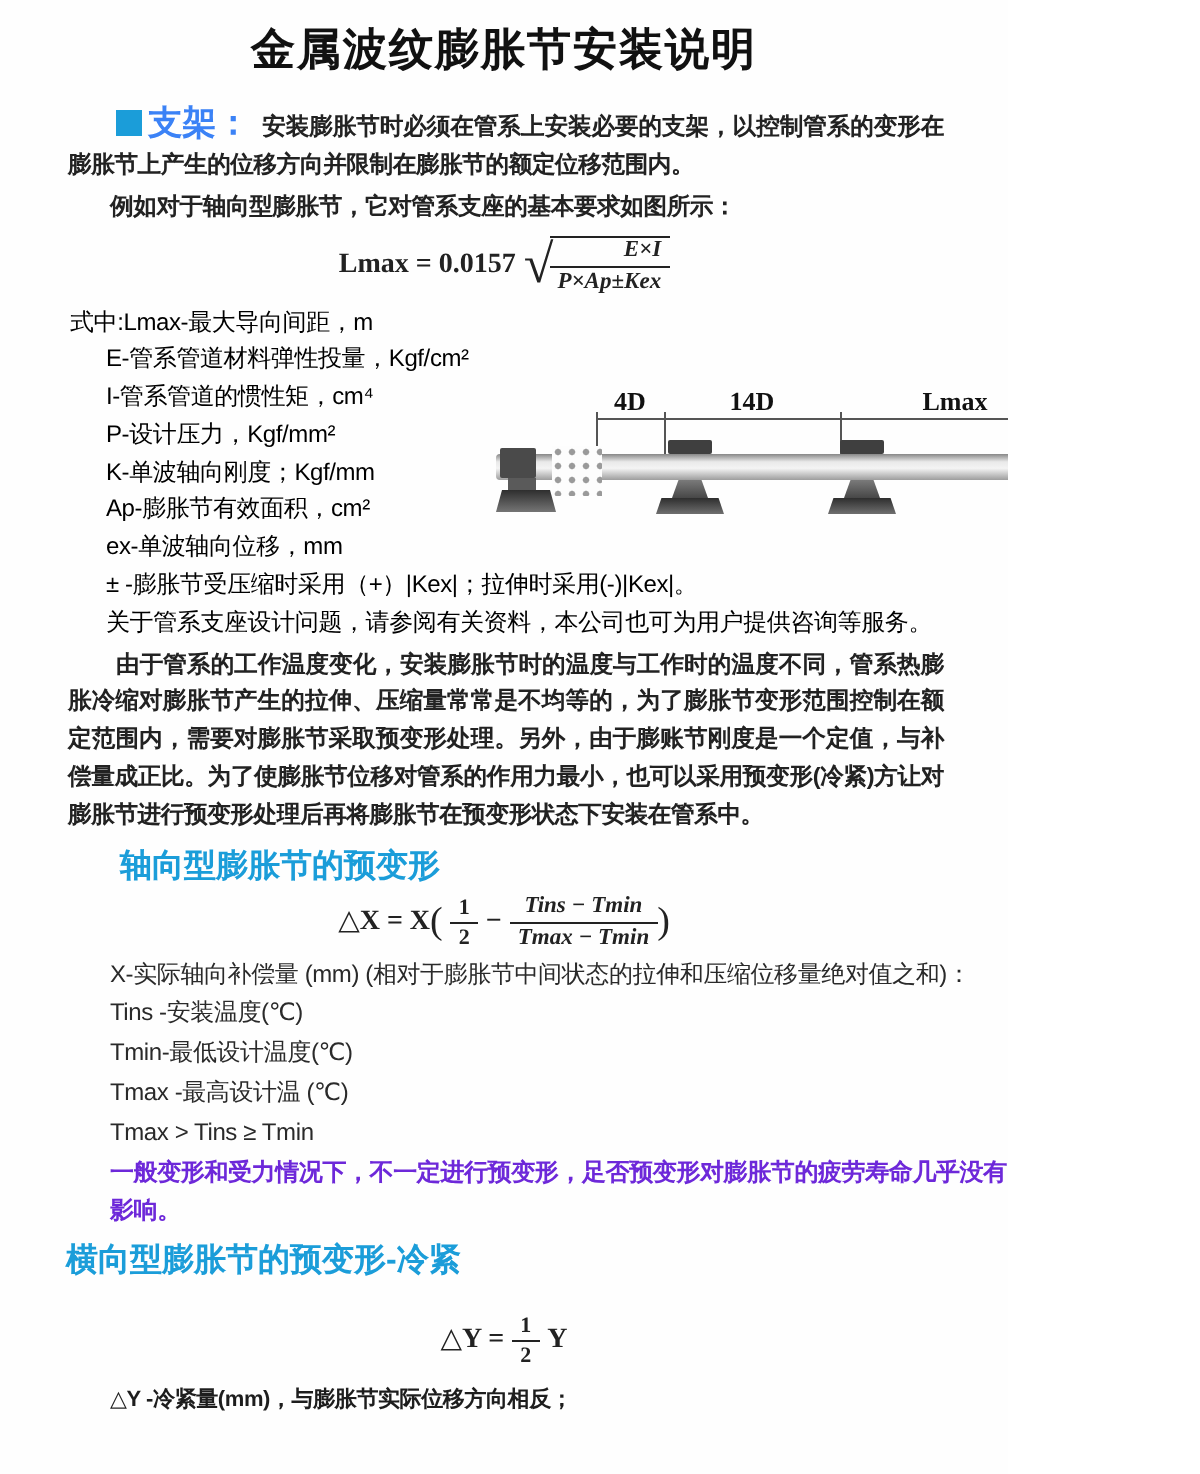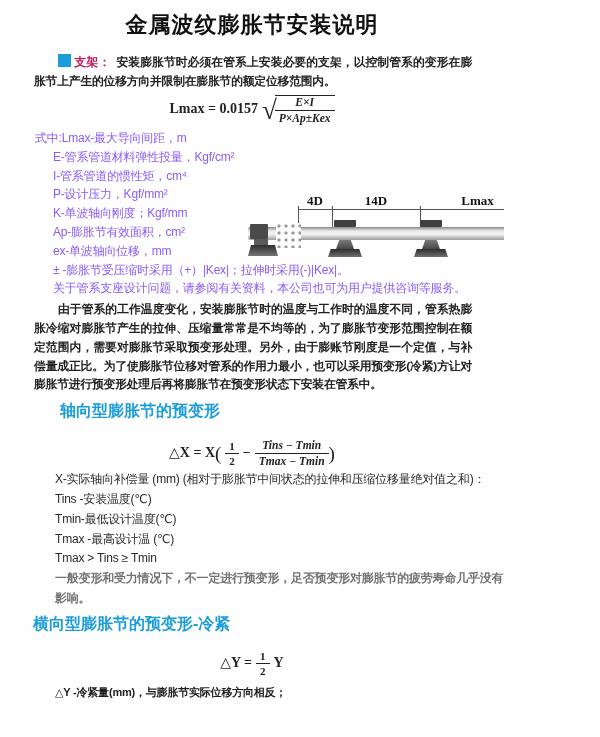--- a/index.html
+++ b/index.html
@@ -10,58 +10,58 @@
   }
   
   .title{
     margin:0;padding-top:11px;text-align:center;
     font-size:22px;font-weight:bold;line-height:28px;letter-spacing:1px;color:#111;
   }
   .marker{
     display:inline-block;width:13px;height:13px;background:#1b9dd9;
     margin-right:3px;vertical-align:-1px;
   }
-  .sec-inline{font-size:12px;font-weight:bold;color:#be185d;margin-right:6px;}
+  .sec-inline{font-size:17px;font-weight:bold;color:#3b82f6;margin-right:6px;}
   .sec{margin:9px 0 0 33px;font-size:17px;font-weight:bold;color:#1b9dd9;line-height:21px;}
   .sub{margin:7px 0 0 60px;font-size:16px;font-weight:bold;color:#1b9dd9;line-height:19px;}
   .sub2{margin:4px 0 16px 33px;font-size:16px;font-weight:bold;color:#1b9dd9;line-height:21px;}
   
   .para{
     margin:0 32px 0 34px;font-size:11.8px;line-height:18.5px;
     font-weight:bold;text-align:justify;letter-spacing:-0.2px;color:#222;
   }
   .p1{margin-top:14px;text-indent:24px;}
   .p2{margin-top:3px;text-indent:21px;}
   .p-pre{margin-top:2px;text-indent:24px;line-height:18.8px;}
   .p-sz{margin-top:2px;text-indent:24px;line-height:19px;}
   .p-last{margin:8px 0 0 55px;font-size:11px;font-weight:bold;letter-spacing:-0.2px;}
   
-  .defs{list-style:none;margin:4px 0 0 35px;padding:0;font-size:12px;line-height:18.8px;color:#8b5cf6;}
+  .defs{list-style:none;margin:4px 0 0 35px;padding:0;font-size:12px;line-height:18.8px;color:#000000;}
   .defs li{padding-left:18px;letter-spacing:-0.2px;}
   .defs li.first{padding-left:0;}
   .items{list-style:none;margin:0 0 0 55px;padding:0;font-size:12px;line-height:19.8px;color:#2a2a2a;}
   .items li{letter-spacing:-0.2px;}
-  .items li.strong{font-weight:bold;color:#737373;}
+  .items li.strong{font-weight:bold;color:#6d28d9;}
   
   .formula{
     text-align:center;font-family:"Liberation Serif","DejaVu Serif",serif;
     font-weight:bold;font-size:14px;color:#222;
   }
   .f1{margin:5px 0 3px;}
-  .f2{margin:19px 0 2px;}
+  .f2{margin:4px 0 2px;}
   .f3{margin:4px 0 2px;}
   .frac{
     display:inline-flex;flex-direction:column;vertical-align:middle;
     text-align:center;font-size:11.5px;line-height:13px;font-style:italic;
   }
   .frac .num{border-bottom:1px solid #222;padding:0 4px 1px;}
   .frac .den{padding:1px 4px 0;}
   .frac.plain{font-style:normal;font-size:11px;line-height:12px;}
   .rad{font-size:27px;font-weight:normal;vertical-align:middle;line-height:27px;margin:0 -2px 0 4px;}
-  .radicand{border-top:1.5px solid #222;}
+  .radicand{border-top:1.5px solid #222;text-align:right;}
   .paren{font-size:19px;vertical-align:middle;font-weight:normal;}
   .fsp{display:inline-block;width:4px;}
   
   .diagram{position:absolute;left:248px;top:192px;width:340px;height:72px;}
   .dlabel{
     position:absolute;top:1px;text-align:center;
     font-family:"Liberation Serif","DejaVu Serif",serif;font-weight:bold;font-size:13px;color:#111;
   }
   .dl1{left:50px;width:34px;}
   .dl2{left:84px;width:88px;}
@@ -97,20 +97,21 @@
 </head>
 <body>
 
 <div class="page">
 
   <h1 class="title">金属波纹膨胀节安装说明</h1>
 
   <p class="para p1">
     <span class="sec-inline"><span class="marker"></span><span>支架：</span></span><span>安装膨胀节时必须在管系上安装必要的支架，以控制管系的变形在膨胀节上产生的位移方向并限制在膨胀节的额定位移范围内。</span>
   </p>
+  <p class="para p2">例如对于轴向型膨胀节，它对管系支座的基本要求如图所示：</p>
 
   <div class="formula f1">
     <span>Lmax = 0.0157</span><span class="rad">√</span><span class="frac radicand">
         <span class="num">E×I</span>
         <span class="den">P×Ap±Kex</span>
       </span>
   </div>
 
   <ul class="defs">
     <li class="first">式中:Lmax-最大导向间距，m</li>

